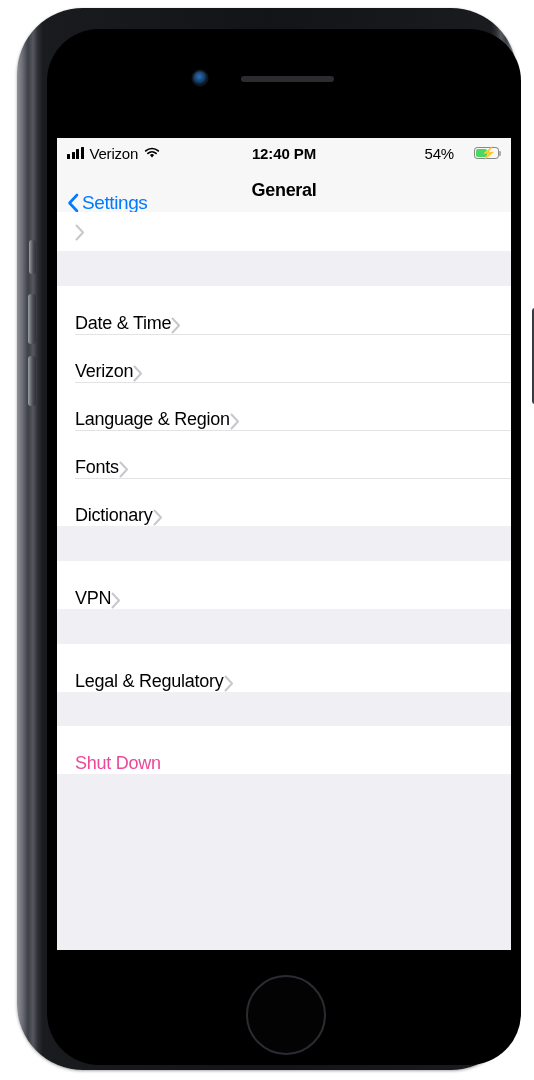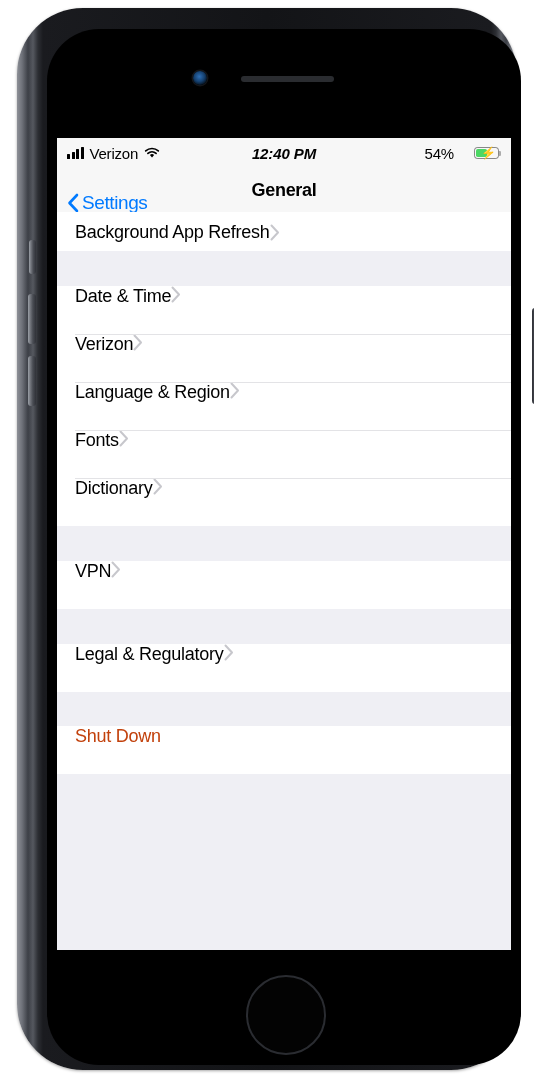--- a/index.html
+++ b/index.html
@@ -106,21 +106,20 @@
   .signal-bars i:nth-child(2) { height: 7.5px; }
   .signal-bars i:nth-child(3) { height: 10px; }
   .signal-bars i:nth-child(4) { height: 12px; }
   .carrier { font-size: 15px; color: #000; letter-spacing: -.2px; }
   .wifi-icon { width: 16px; height: 12px; display: block; }
   .sb-center {
     position: absolute;
     left: 0; right: 0; top: 0; bottom: 0;
     display: flex; align-items: center; justify-content: center;
     pointer-events: none;
-    font-style: italic;
   }
   .clock { font-size: 15px; font-weight: bold; color: #000; letter-spacing: -.1px; }
   .sb-right { margin-left: auto; display: flex; align-items: center; gap: 20px; }
   .battery-pct { font-size: 15px; color: #000; letter-spacing: -.2px; }
   .battery {
     position: relative;
     width: 25px; height: 12px;
     border: 1.3px solid rgba(0,0,0,.45);
     border-radius: 3.2px;
     box-sizing: border-box;
@@ -184,40 +183,40 @@
     overflow: hidden;
   }
   .group { background: #fff; }
   .gap { height: 35px; background: #efeff4; }
   .gap.sm { height: 34px; }
 
   .row {
     position: relative;
     height: 48px;
     display: flex;
-    align-items: flex-start;
+    align-items: flex-end;
     padding: 0 15px 0 18px;
     background: #fff;
     box-sizing: border-box;
     cursor: pointer;
   }
   .row + .row::before {
     content: "";
     position: absolute;
     left: 18px; right: 0; top: 0;
     height: 1px;
     background: #e3e3e6;
   }
   .row-label {
     font-size: 18px;
     color: #000;
     letter-spacing: -.25px;
     flex: 0 0 auto;
   }
-  .row-label.blue { color: #c2410c; }
+  .row-label.blue { color: #ec4899; }
   .row-value {
     margin-left: auto;
     font-size: 18px;
     color: #8e8e93;
     letter-spacing: -.25px;
     padding-right: 8px;
   }
   .chev-right {
     margin-left: auto;
     width: 10px; height: 17px;
@@ -284,21 +283,20 @@
           </span>
           <span class="back-label">Settings</span>
         </div>
         <div class="nav-title">General</div>
       </div>
 
       <div class="list-scroll">
 
         <div class="group">
           <div class="row clipped">
-            <span class="row-label">Background App Refresh</span>
             <span>
               <svg class="chev-right" viewBox="0 0 10 17">
                 <path d="M1.5 1.5 L8 8.5 L1.5 15.5" stroke="#c7c7cc" stroke-width="2" fill="none" stroke-linecap="round" stroke-linejoin="round"></path>
               </svg>
             </span>
           </div>
         </div>
 
         <div class="gap"></div>
 

